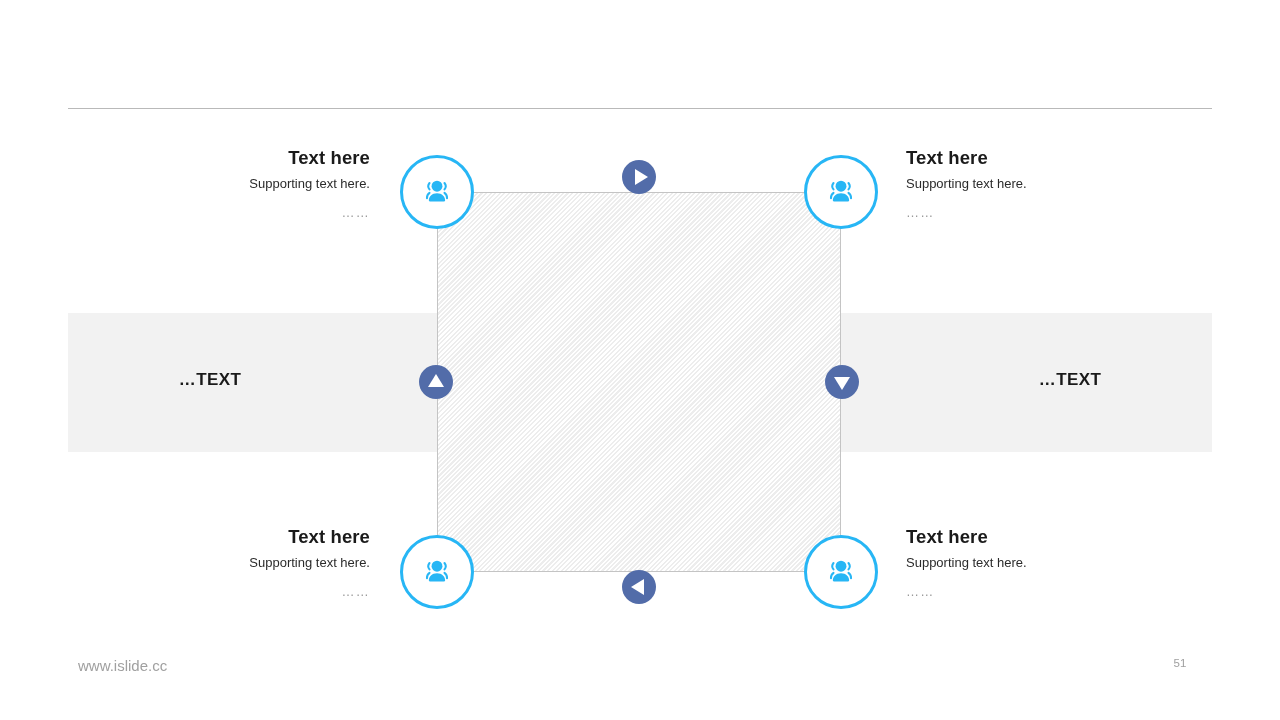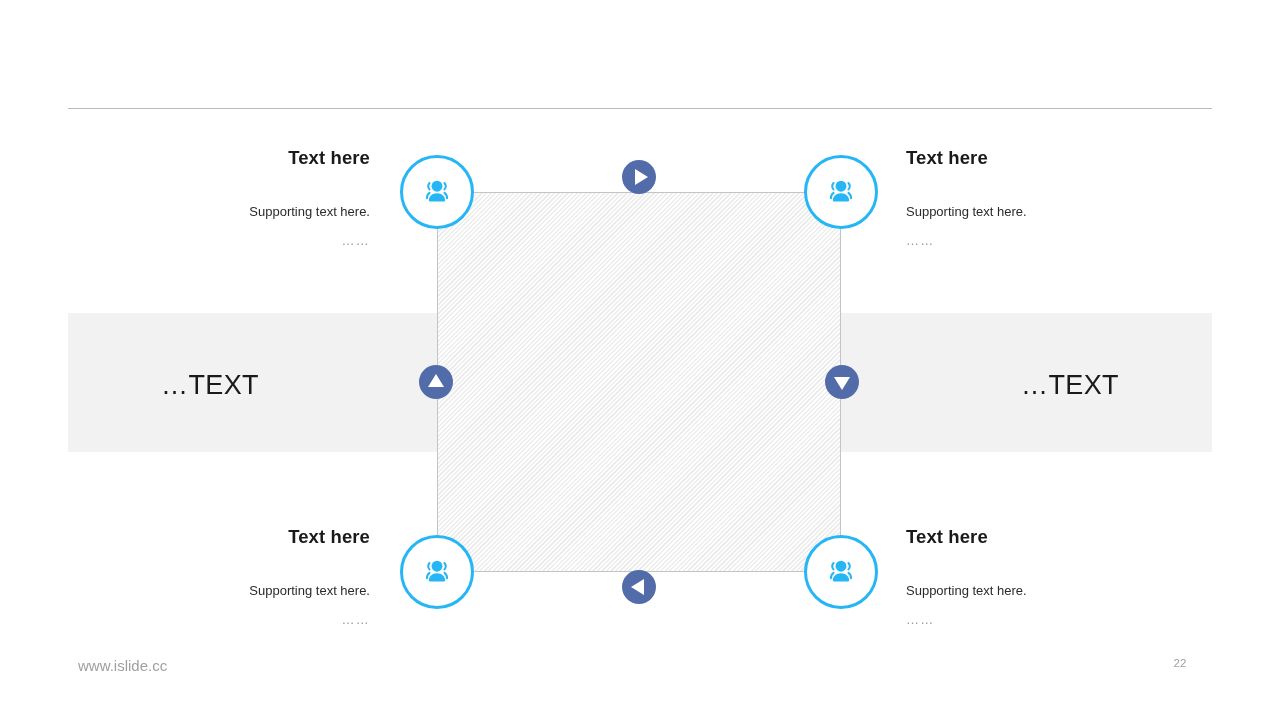--- a/index.html
+++ b/index.html
@@ -135,21 +135,21 @@
   .txtblock .heading {
     font-size: 18.5px;
     font-weight: bold;
     color: #1a1a1a;
     line-height: 1.1;
     letter-spacing: 0.1px;
   }
   .txtblock .support {
     font-size: 13px;
     color: #2b2b2b;
-    margin-top: 36px;
+    margin-top: 8px;
     line-height: 1.2;
   }
   .txtblock .dots {
     font-size: 13px;
     color: #9a9a9a;
     margin-top: 13px;
     letter-spacing: 1.2px;
     line-height: 1.2;
   }
 
@@ -158,22 +158,22 @@
 
   .tb-tl { left:  70px; top: 148px; }
   .tb-tr { left: 906px; top: 148px; }
   .tb-bl { left:  70px; top: 527px; }
   .tb-br { left: 906px; top: 527px; }
 
   
   .side-text {
     position: absolute;
     top: 370px;
-    font-size: 27px;
-    font-weight: normal;
+    font-size: 17px;
+    font-weight: bold;
     color: #1a1a1a;
     letter-spacing: 0.4px;
     z-index: 4;
   }
   .side-text.l { left: 0px;   width: 420px; text-align: center; }
   .side-text.r { left: 860px; width: 420px; text-align: center; }
 
   
   .footer-url {
     position: absolute;
@@ -289,15 +289,15 @@
   <div class="txtblock right tb-br">
     <div class="heading">Text here</div>
     <div class="support">Supporting text here.</div>
     <div class="dots">……</div>
   </div>
 
   <div class="side-text l">…TEXT</div>
   <div class="side-text r">…TEXT</div>
 
   <div class="footer-url">www.islide.cc</div>
-  <div class="footer-page">22</div>
+  <div class="footer-page">51</div>
 
 </div>
 
 </body></html>

